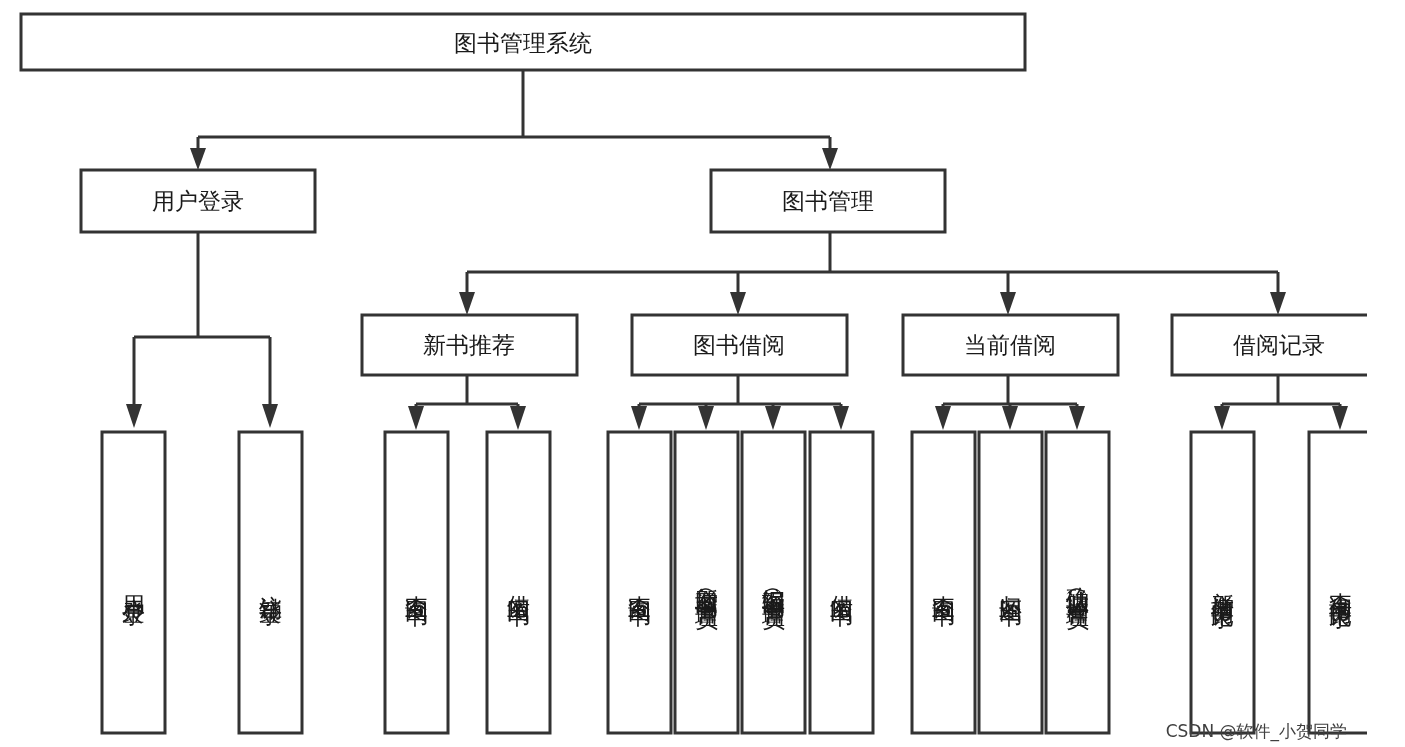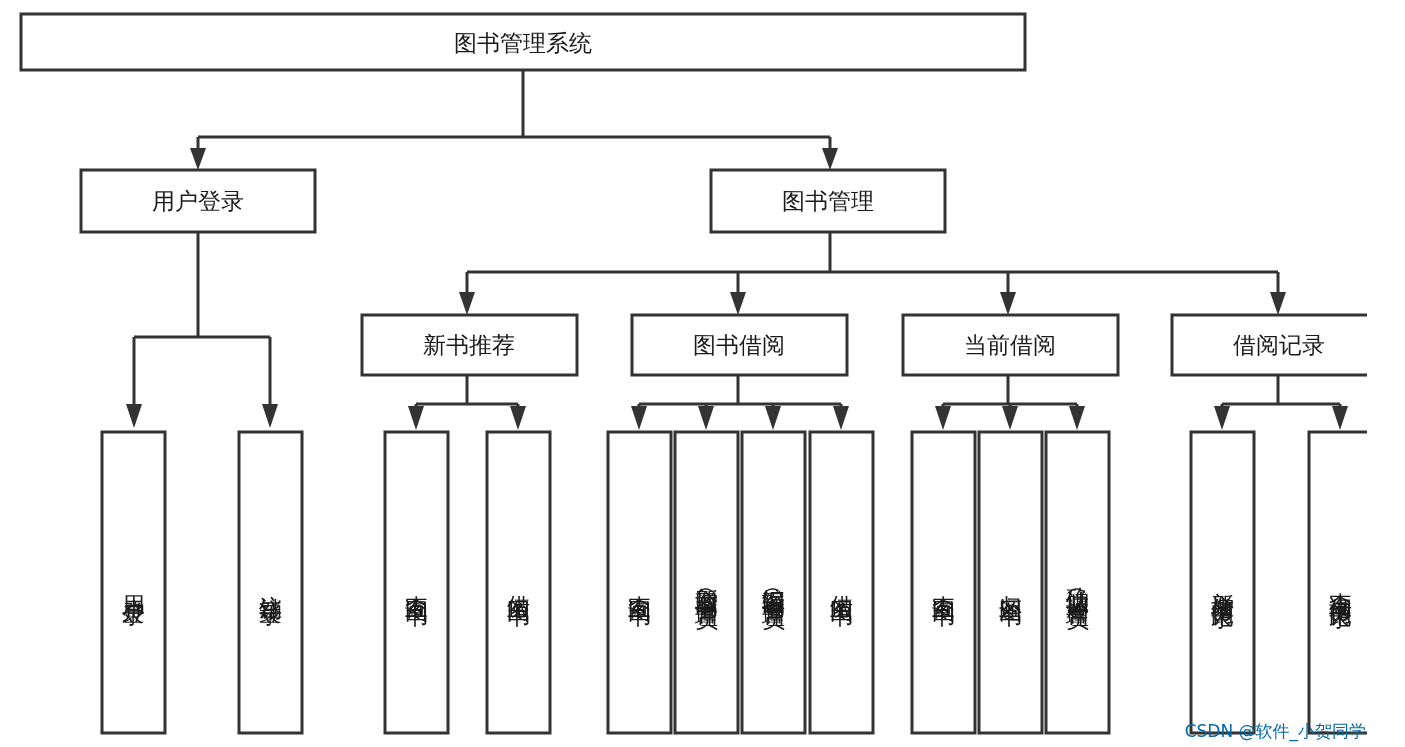--- a/index.html
+++ b/index.html
@@ -61,25 +61,25 @@
     letter-spacing: 3px;
     display: flex;
     align-items: center;
     justify-content: center;
     text-align: center;
     white-space: nowrap;
     pointer-events: none;
   }
   .watermark {
     position: absolute;
-    right: 1px;
+    right: 20px;
     bottom: 4px;
     font-family: "DejaVu Sans", "Liberation Sans", sans-serif;
     font-size: 17px;
-    color: #0369a1;
+    color: #404040;
     white-space: nowrap;
   }
 </style>
 </head>
 <body>
 
 <div id="diagram-root">
 
   <svg id="diagram-svg" viewBox="0 0 1405 747">
 

